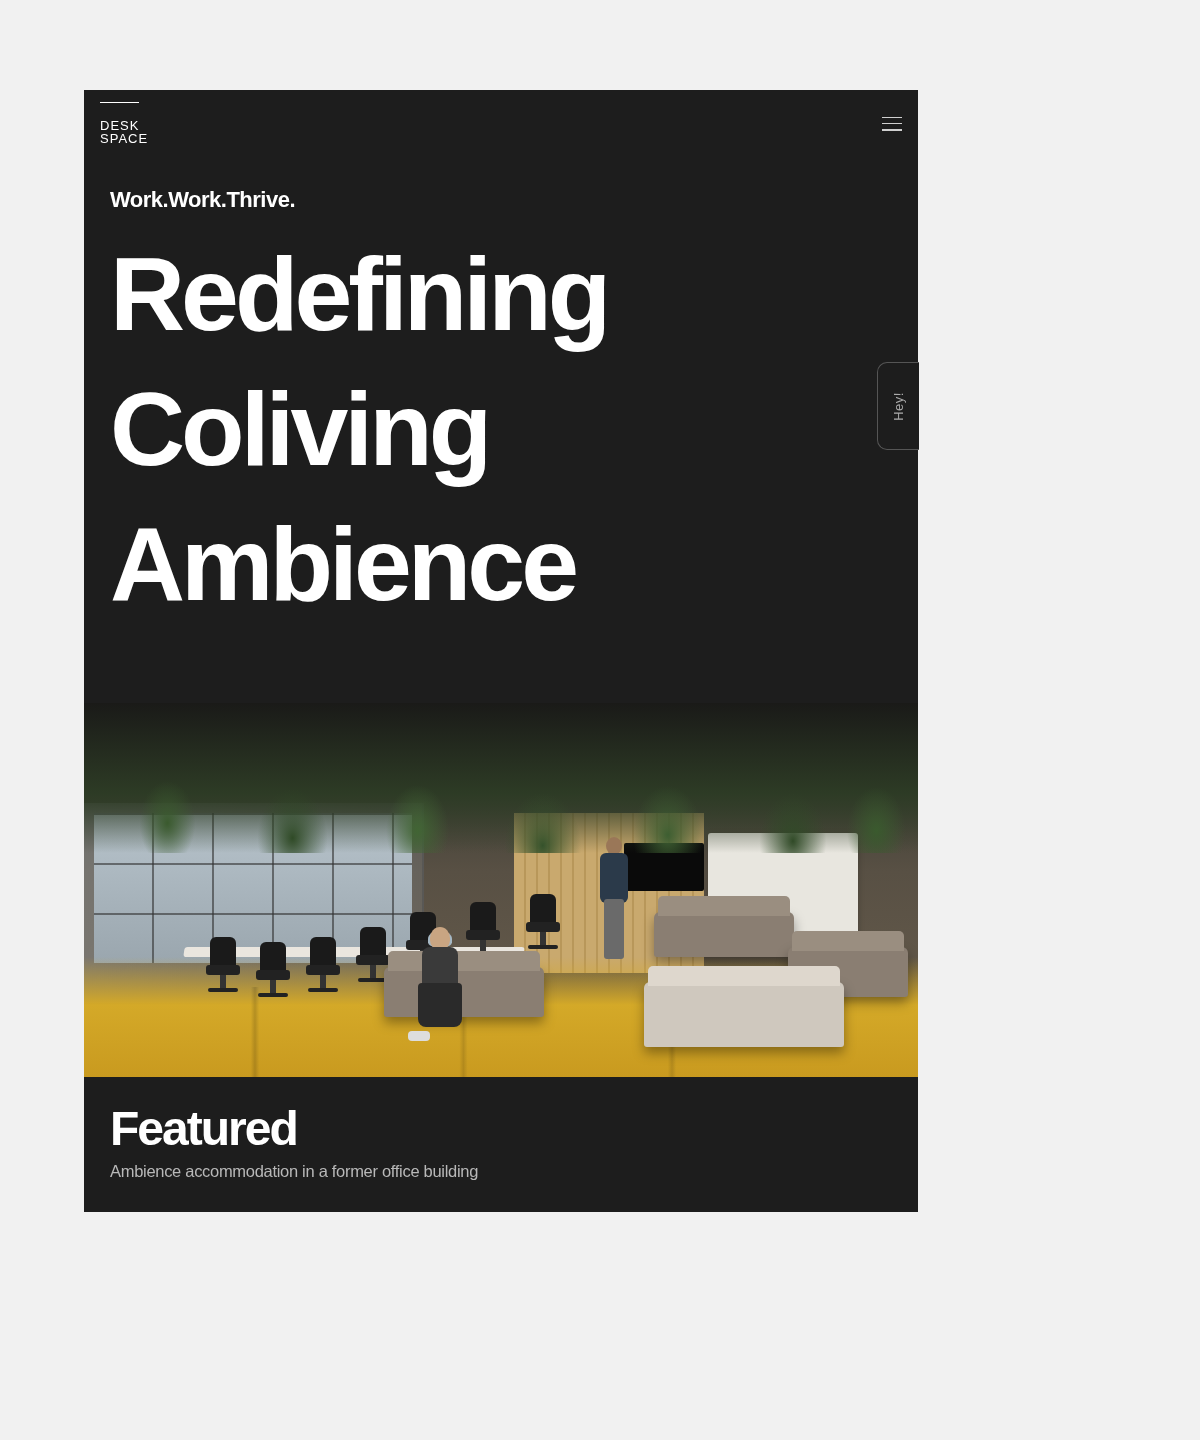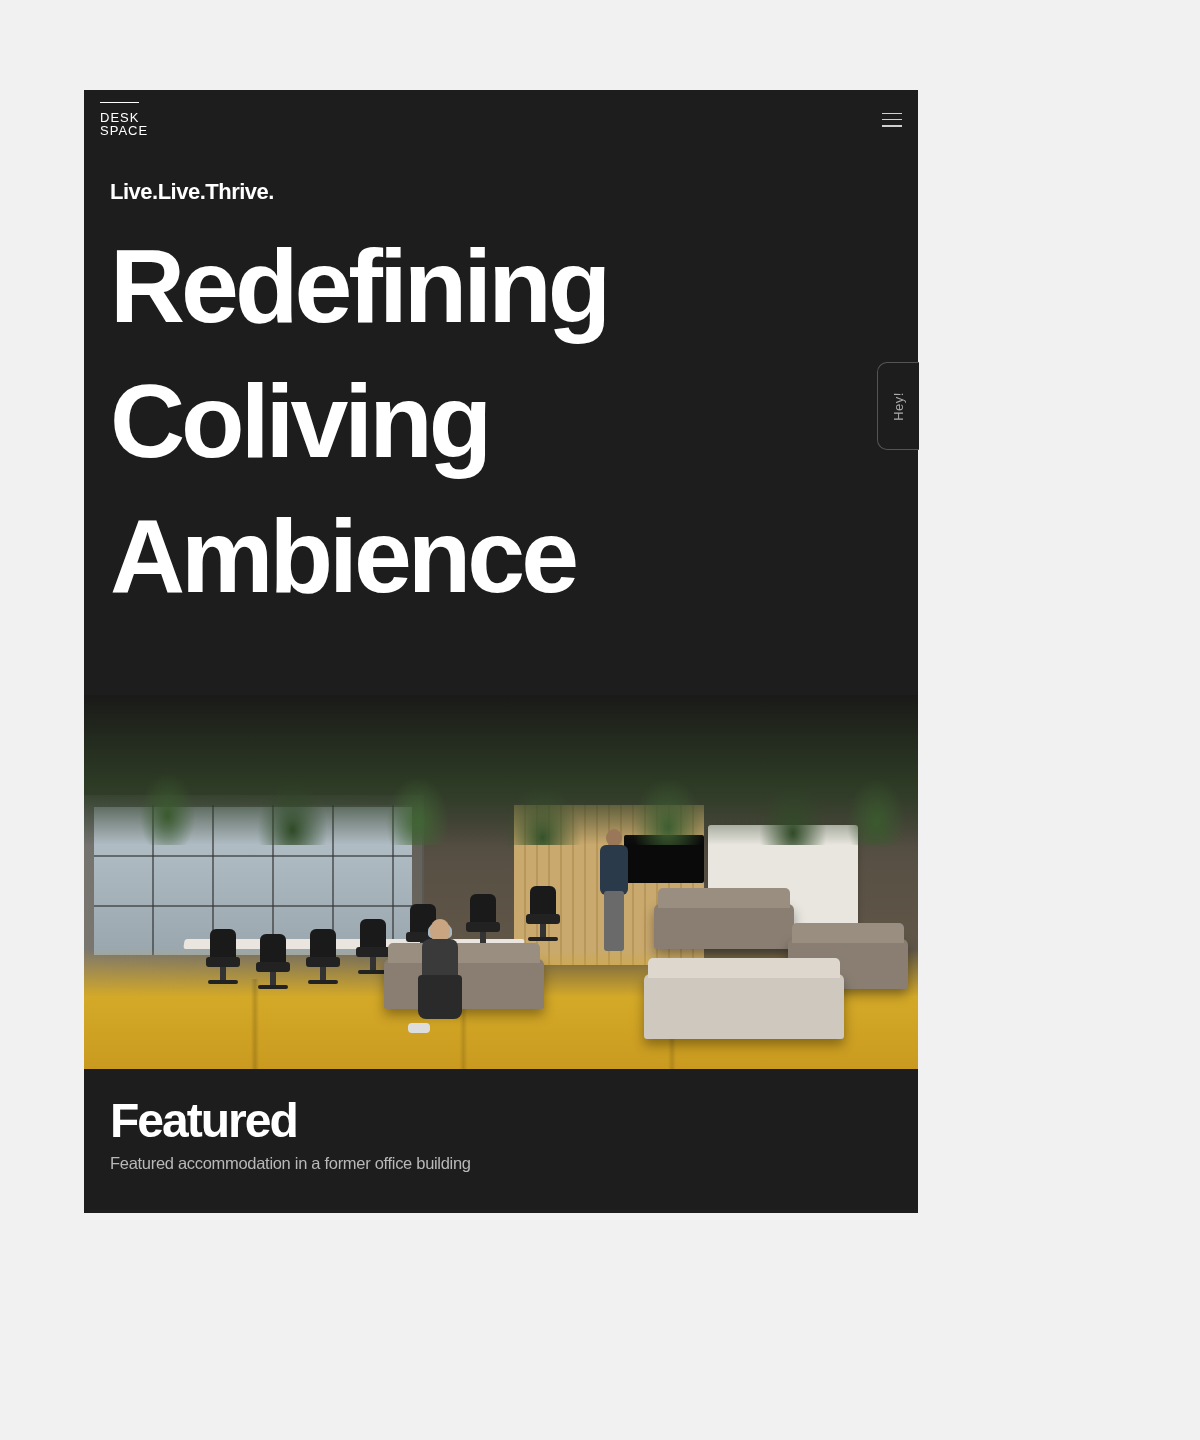--- a/index.html
+++ b/index.html
@@ -26,21 +26,21 @@
   padding: 12px 16px 0 16px;
 }
 .logo {
   font-size: 13px;
   font-weight: 500;
   letter-spacing: 1px;
   line-height: 1;
   color: #fff;
   white-space: pre;
 }
-.logo .line1 { border-top: 1px solid #fff; display:inline-block; padding-top:8px;}
+.logo .line1 { border-top: 1px solid #fff; display:inline-block; padding-top:16px;}
 .hamburger {
   width: 20px;
   height: 14px;
   display: flex;
   flex-direction: column;
   justify-content: space-between;
   cursor: pointer;
 }
 .hamburger span {
   display: block;
@@ -156,21 +156,21 @@
   background:#e8e6df; border-radius:3px; box-shadow:0 2px 6px rgba(0,0,0,0.25);
 }
 .wood-panel {
   position:absolute; left:430px; top:110px; width:190px; height:160px;
   background: repeating-linear-gradient(90deg, #c9a96e 0, #c9a96e 10px, #b8975a 10px, #b8975a 12px);
 }
 .tv {
   position:absolute; left:540px; top:140px; width:80px; height:48px; background:#0a0a0a; border-radius:2px;
 }
 .featured {
-  padding: 24px 26px 40px 26px;
+  padding: 24px 26px 31px 26px;
 }
 .featured-title {
   font-size: 48px;
   font-weight: 600;
   letter-spacing: -2px;
   margin-bottom: 6px;
 }
 .featured-sub {
   font-size: 16.5px;
   color: #b8b8b8;
@@ -208,21 +208,21 @@
     <div class="logo"><span class="line1">DESK</span>
 <span>SPACE</span></div>
     <div class="hamburger">
       <span></span>
         <span></span>
         <span></span>
     </div>
   </div>
 
   <div class="hero">
-    <div class="tagline">Live.Live.Thrive.</div>
+    <div class="tagline">Work.Work.Thrive.</div>
     <div class="headline">Redefining Coliving Ambience</div>
   </div>
 
   <div class="hero-image">
     <div class="img-scene">
       <div class="glass-wall">
           <div class="window-grid"></div>
         </div>
       <div class="wood-panel"></div>
       <div class="tv"></div>
@@ -286,20 +286,20 @@
           <div class="head"></div>
           <div class="body"></div>
           <div class="legs"></div>
           <div class="shoe"></div>
         </div>
     </div>
   </div>
 
   <div class="featured">
     <div class="featured-title">Featured</div>
-    <div class="featured-sub">Featured accommodation in a former office building</div>
+    <div class="featured-sub">Ambience accommodation in a former office building</div>
   </div>
 
   <div class="hey-tab">
     <span>Hey!</span>
   </div>
 
 </div>
 
 </body></html>

